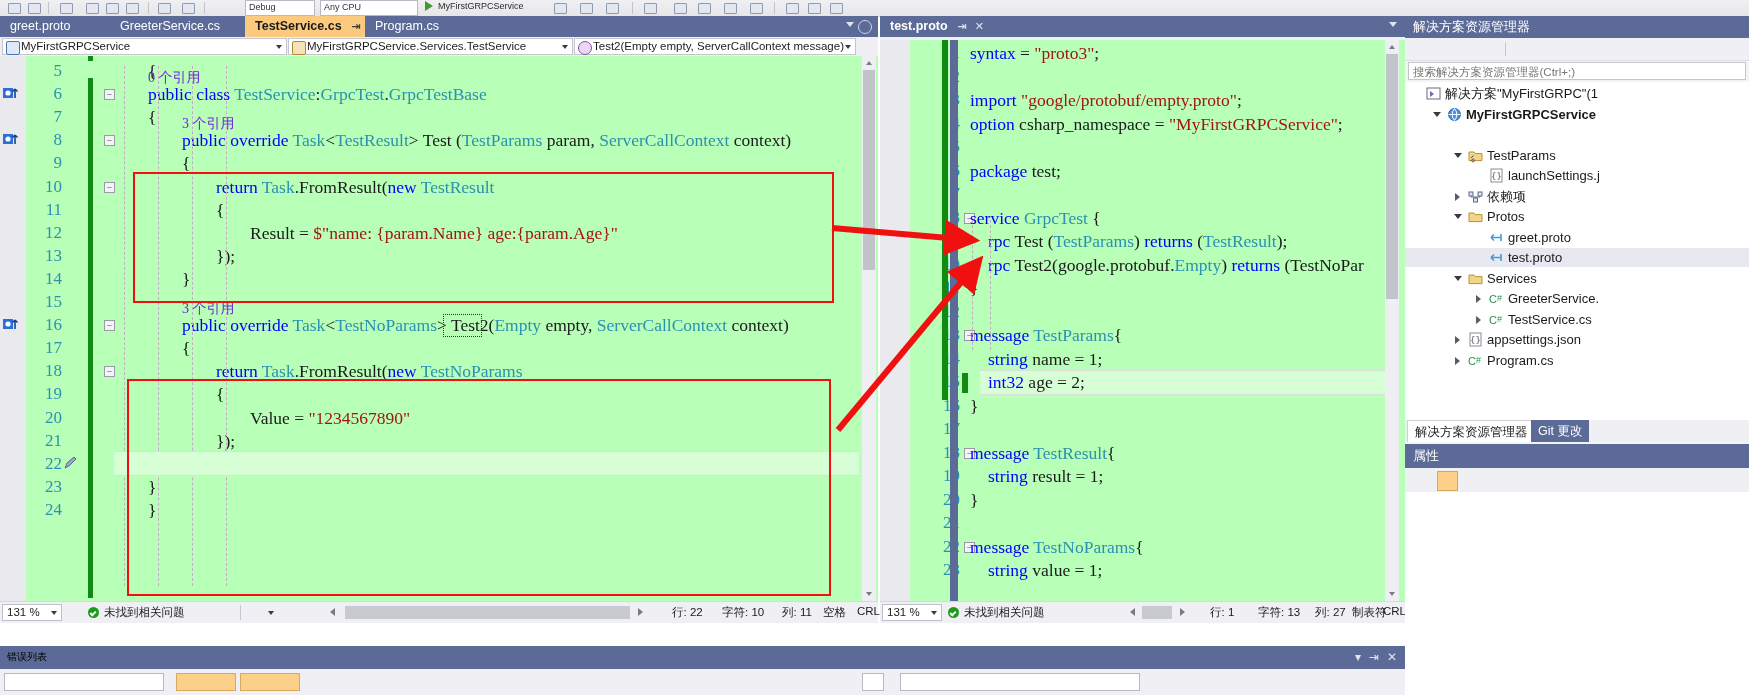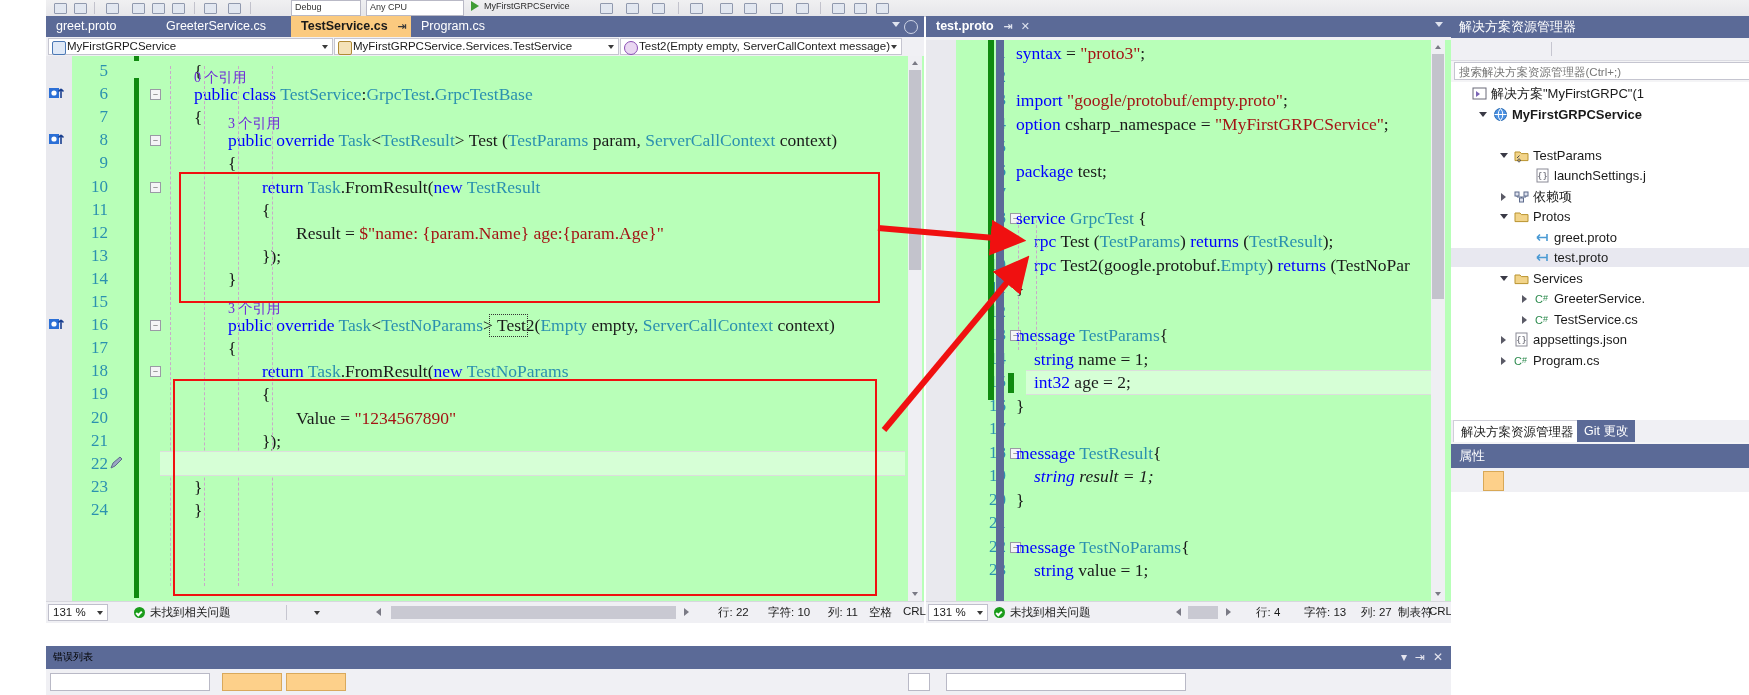--- a/index.html
+++ b/index.html
@@ -3,21 +3,21 @@
 <meta charset="utf-8">
 <style>
   html,body{margin:0;padding:0;}
   body{
     width:1749px;height:695px;overflow:hidden;
     background:#ffffff;
     font-family:"Liberation Sans","DejaVu Sans",sans-serif;
     font-size:12px;color:#1e1e1e;
     -webkit-font-smoothing:none;
   }
-  .app{position:relative;width:1392px;height:695px;margin-left:46px;}
+  .app{position:relative;width:1392px;height:695px;}
 
   
   .toolbar-strip{position:absolute;left:0;top:0;width:1749px;height:16px;
     background:linear-gradient(#f0f0f2,#e6e6ea);border-bottom:1px solid #cfcfd6;overflow:hidden;}
   .tb-ico{position:absolute;top:1px;width:16px;height:13px;opacity:.72;}
   .tb-ico i{display:block;width:11px;height:9px;margin:2px auto 0;border:1px solid #6e7a96;border-radius:1px;background:#dfe6f2;}
   .tb-sep{position:absolute;top:2px;width:1px;height:12px;background:#c2c2cc;}
   .tb-box{position:absolute;top:0px;height:14px;background:#fff;border:1px solid #b9b9c6;}
   .tb-box span{display:block;padding:1px 3px;font-size:9px;color:#333;white-space:nowrap;overflow:hidden;}
   .tb-play{position:absolute;top:1px;width:0;height:0;border-left:8px solid #3f9c35;border-top:5px solid transparent;border-bottom:5px solid transparent;}
@@ -396,21 +396,21 @@
           <div style="position: absolute; left: 82px; top: 333px; width: 6px; height: 20px; background: rgb(16, 138, 16);"></div>
           <div class="cl" style="left: 108px; top: 332px;"><span class="kw">int32</span> age = 2;</div>
           <div class="ln" style="left: 40px; top: 355.5px;">16</div>
           <div class="cl" style="left: 90px; top: 355.5px;">}</div>
           <div class="ln" style="left: 40px; top: 379px;">17</div>
           <div class="cl" style="left: 90px; top: 379px;"></div>
           <div class="ln" style="left: 40px; top: 402.5px;">18</div>
           <div class="fold" style="left: 84px; top: 407.5px;">–</div>
           <div class="cl" style="left: 90px; top: 402.5px;"><span class="kw">message</span> <span class="ty">TestResult</span>{</div>
           <div class="ln" style="left: 40px; top: 426px;">19</div>
-          <div class="cl" style="left: 108px; top: 426px; font-style: italic;"><span class="kw">string</span> result = 1;</div>
+          <div class="cl" style="left: 108px; top: 426px;"><span class="kw">string</span> result = 1;</div>
           <div class="ln" style="left: 40px; top: 449.5px;">20</div>
           <div class="cl" style="left: 90px; top: 449.5px;">}</div>
           <div class="ln" style="left: 40px; top: 473px;">21</div>
           <div class="cl" style="left: 90px; top: 473px;"></div>
           <div class="ln" style="left: 40px; top: 496.5px;">22</div>
           <div class="fold" style="left: 84px; top: 501.5px;">–</div>
           <div class="cl" style="left: 90px; top: 496.5px;"><span class="kw">message</span> <span class="ty">TestNoParams</span>{</div>
           <div class="ln" style="left: 40px; top: 520px;">23</div>
           <div class="cl" style="left: 108px; top: 520px;"><span class="kw">string</span> value = 1;</div>
           <div style="position: absolute; left: 62px; top: 0px; width: 6px; height: 360px; background: rgb(16, 138, 16);"></div>
@@ -429,21 +429,21 @@
     <div class="stat" style="top:585px;width:525px">
       <div class="st-zoom" style="left:2px;width:60px">
         <span class="z">131 %</span>
         <span class="ar"></span>
       </div>
       <div class="okdot" style="left:68px"></div>
       <div class="st-txt" style="left:84px">未找到相关问题</div>
       <div class="hs-l" style="left:250px"></div>
       <div class="hscroll" style="left:262px;width:30px"></div>
       <div class="hs-r" style="left:300px"></div>
-      <div class="st-txt" style="left:330px">行: 4</div>
+      <div class="st-txt" style="left:330px">行: 1</div>
       <div class="st-txt" style="left:378px">字符: 13</div>
       <div class="st-txt" style="left:435px">列: 27</div>
       <div class="st-txt" style="left:472px">制表符</div>
       <div class="st-txt" style="left:503px;width:40px">CRLF</div>
     </div>
   </div>
 
   <div class="pane-se">
     <div class="se-title">解决方案资源管理器</div>
 

